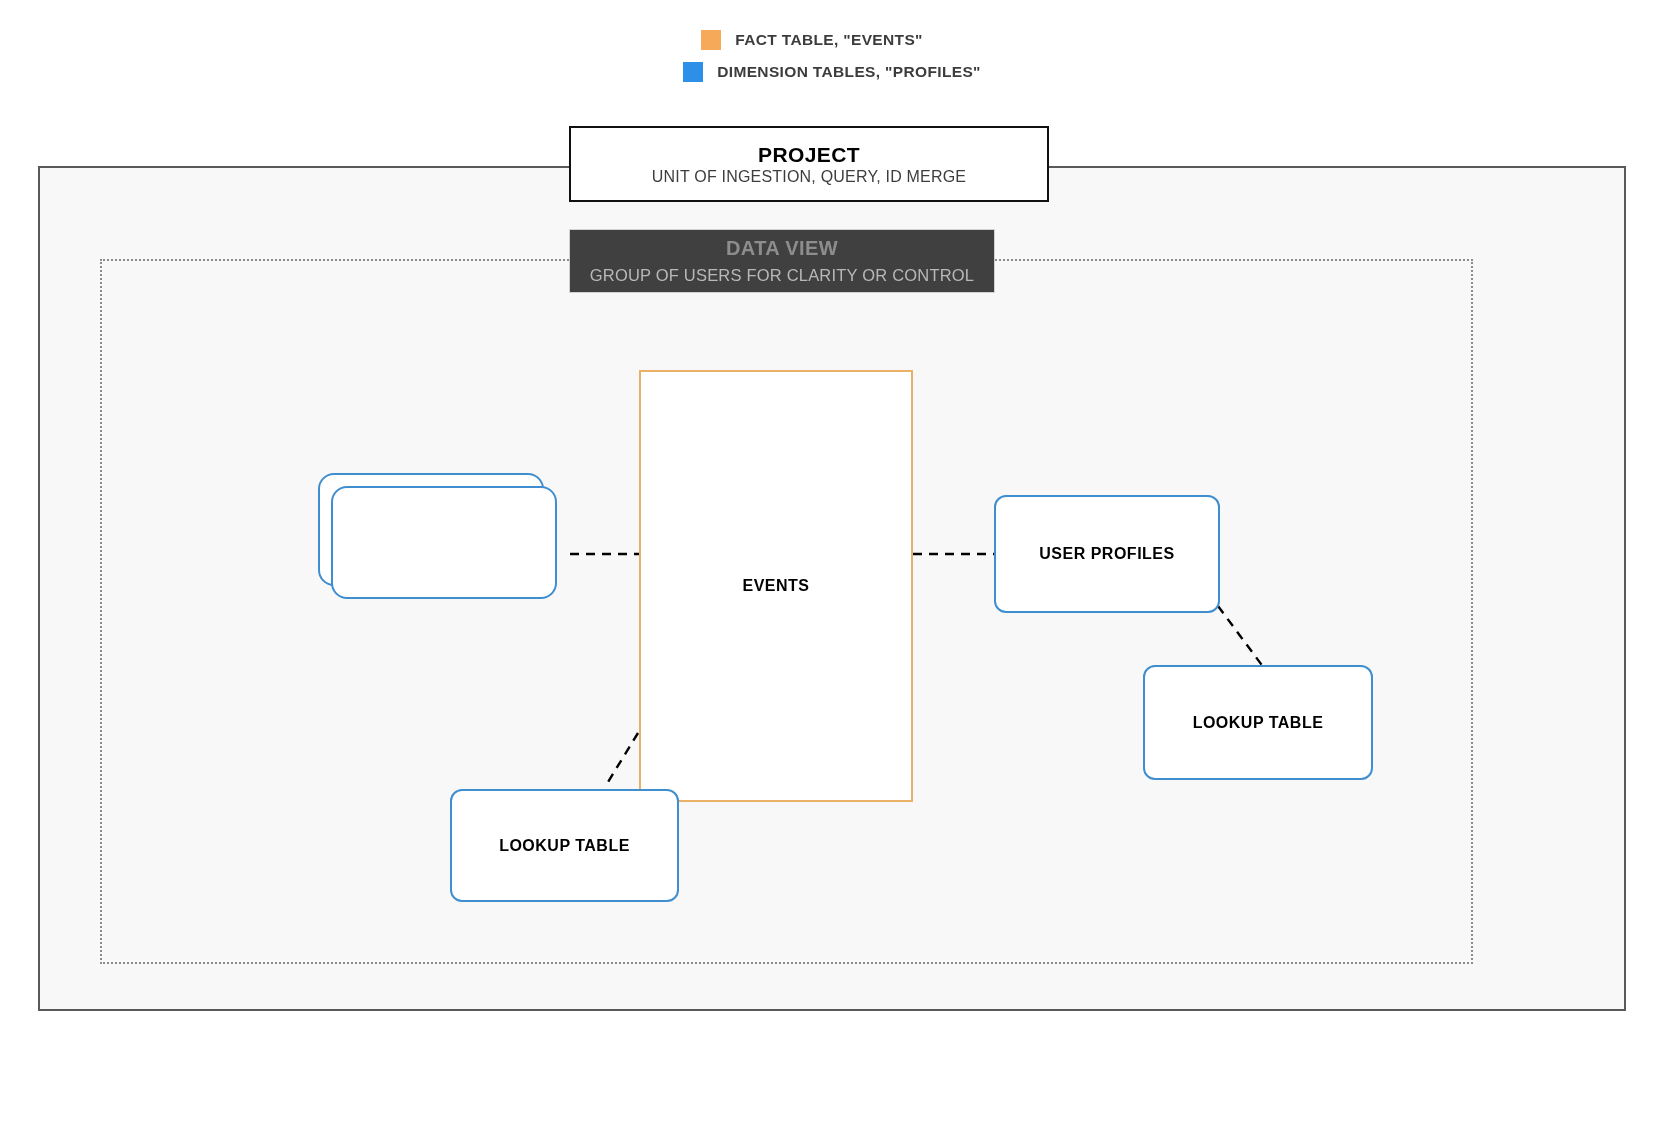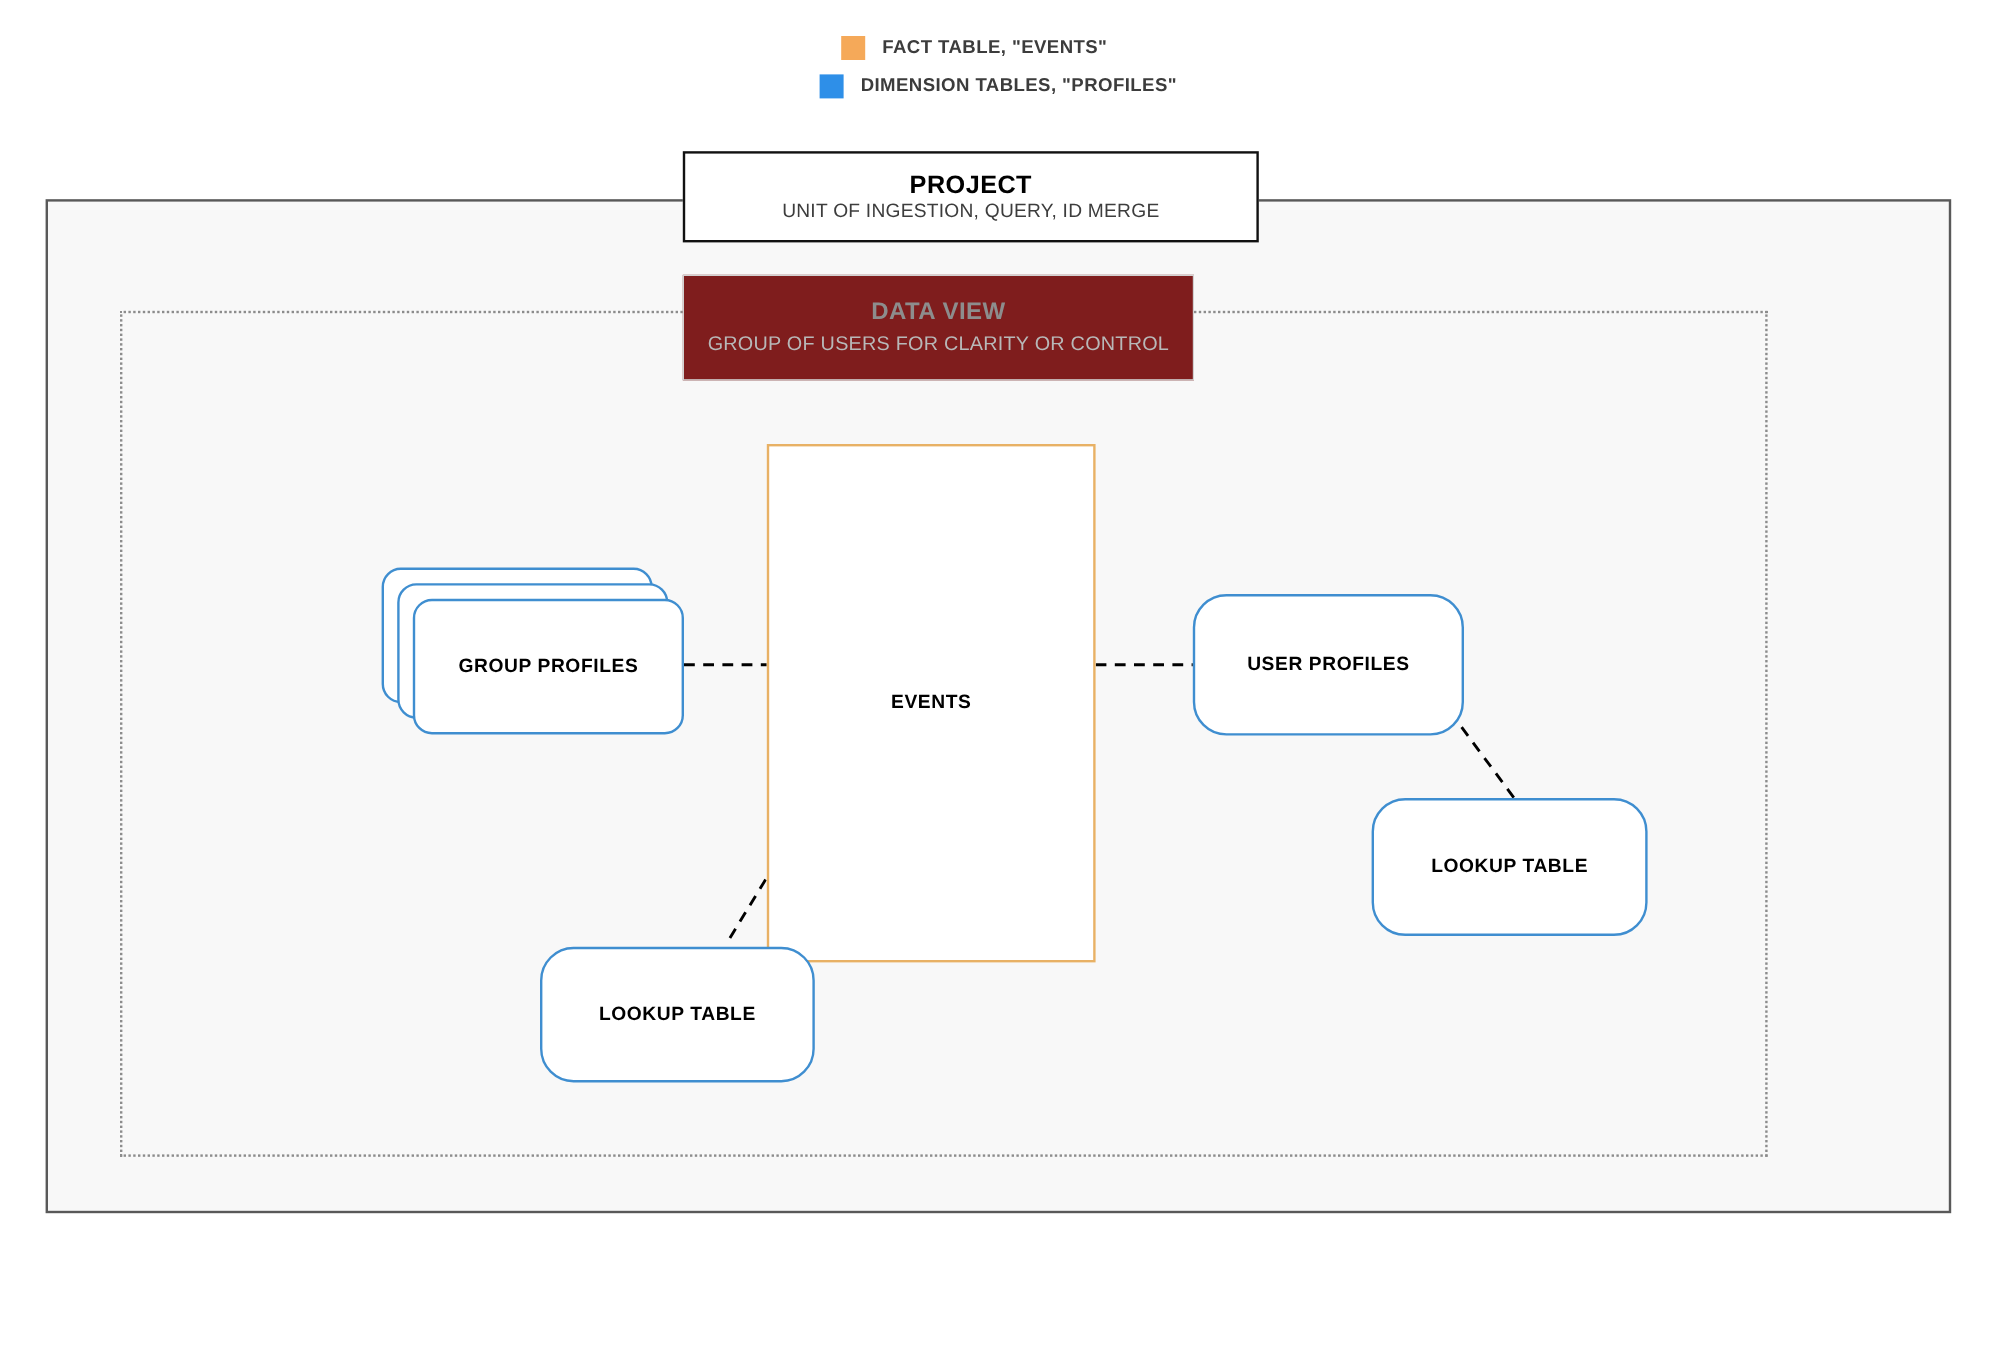--- a/index.html
+++ b/index.html
@@ -98,22 +98,22 @@
     border: 2px dotted #8c8c8c;
     box-sizing: border-box;
   }
 
   
   #dataview-box {
     position: absolute;
     left: 569px;
     top: 229px;
     width: 426px;
-    height: 88px;
-    background: #7f1d1d;
+    height: 64px;
+    background: #404040;
     border: 1.5px solid #d2d2d2;
     box-sizing: border-box;
     display: flex;
     flex-direction: column;
     align-items: center;
     justify-content: center;
     z-index: 6;
   }
   #dataview-box .title {
     font-size: 20px;
@@ -164,21 +164,21 @@
     top: 370px;
     width: 274px;
     height: 432px;
     border: 2px solid #e8b165;
     border-radius: 0px;
   }
 
   
   .dim-node {
     border: 2.5px solid #3f8ed0;
-    border-radius: 28px;
+    border-radius: 12px;
   }
 
   #user-profiles-node {
     left: 994px;
     top: 495px;
     width: 226px;
     height: 118px;
   }
   #lookup-right-node {
     left: 1143px;
@@ -249,23 +249,20 @@
   <line x1="638" y1="733" x2="605" y2="787" stroke="#000000" stroke-width="2.4" stroke-dasharray="9 7"></line>
 </svg>
 
 <div class="node" id="events-node">
   <span class="node-label">EVENTS</span>
 </div>
 
 <div id="group-profiles-stack">
   <div class="stack-card card-back"></div>
   <div class="stack-card card-mid"></div>
-  <div class="stack-card card-front">
-    <span class="node-label">GROUP PROFILES</span>
-  </div>
 </div>
 
 <div class="node dim-node" id="user-profiles-node">
   <span class="node-label">USER PROFILES</span>
 </div>
 
 <div class="node dim-node" id="lookup-right-node">
   <span class="node-label">LOOKUP TABLE</span>
 </div>
 

